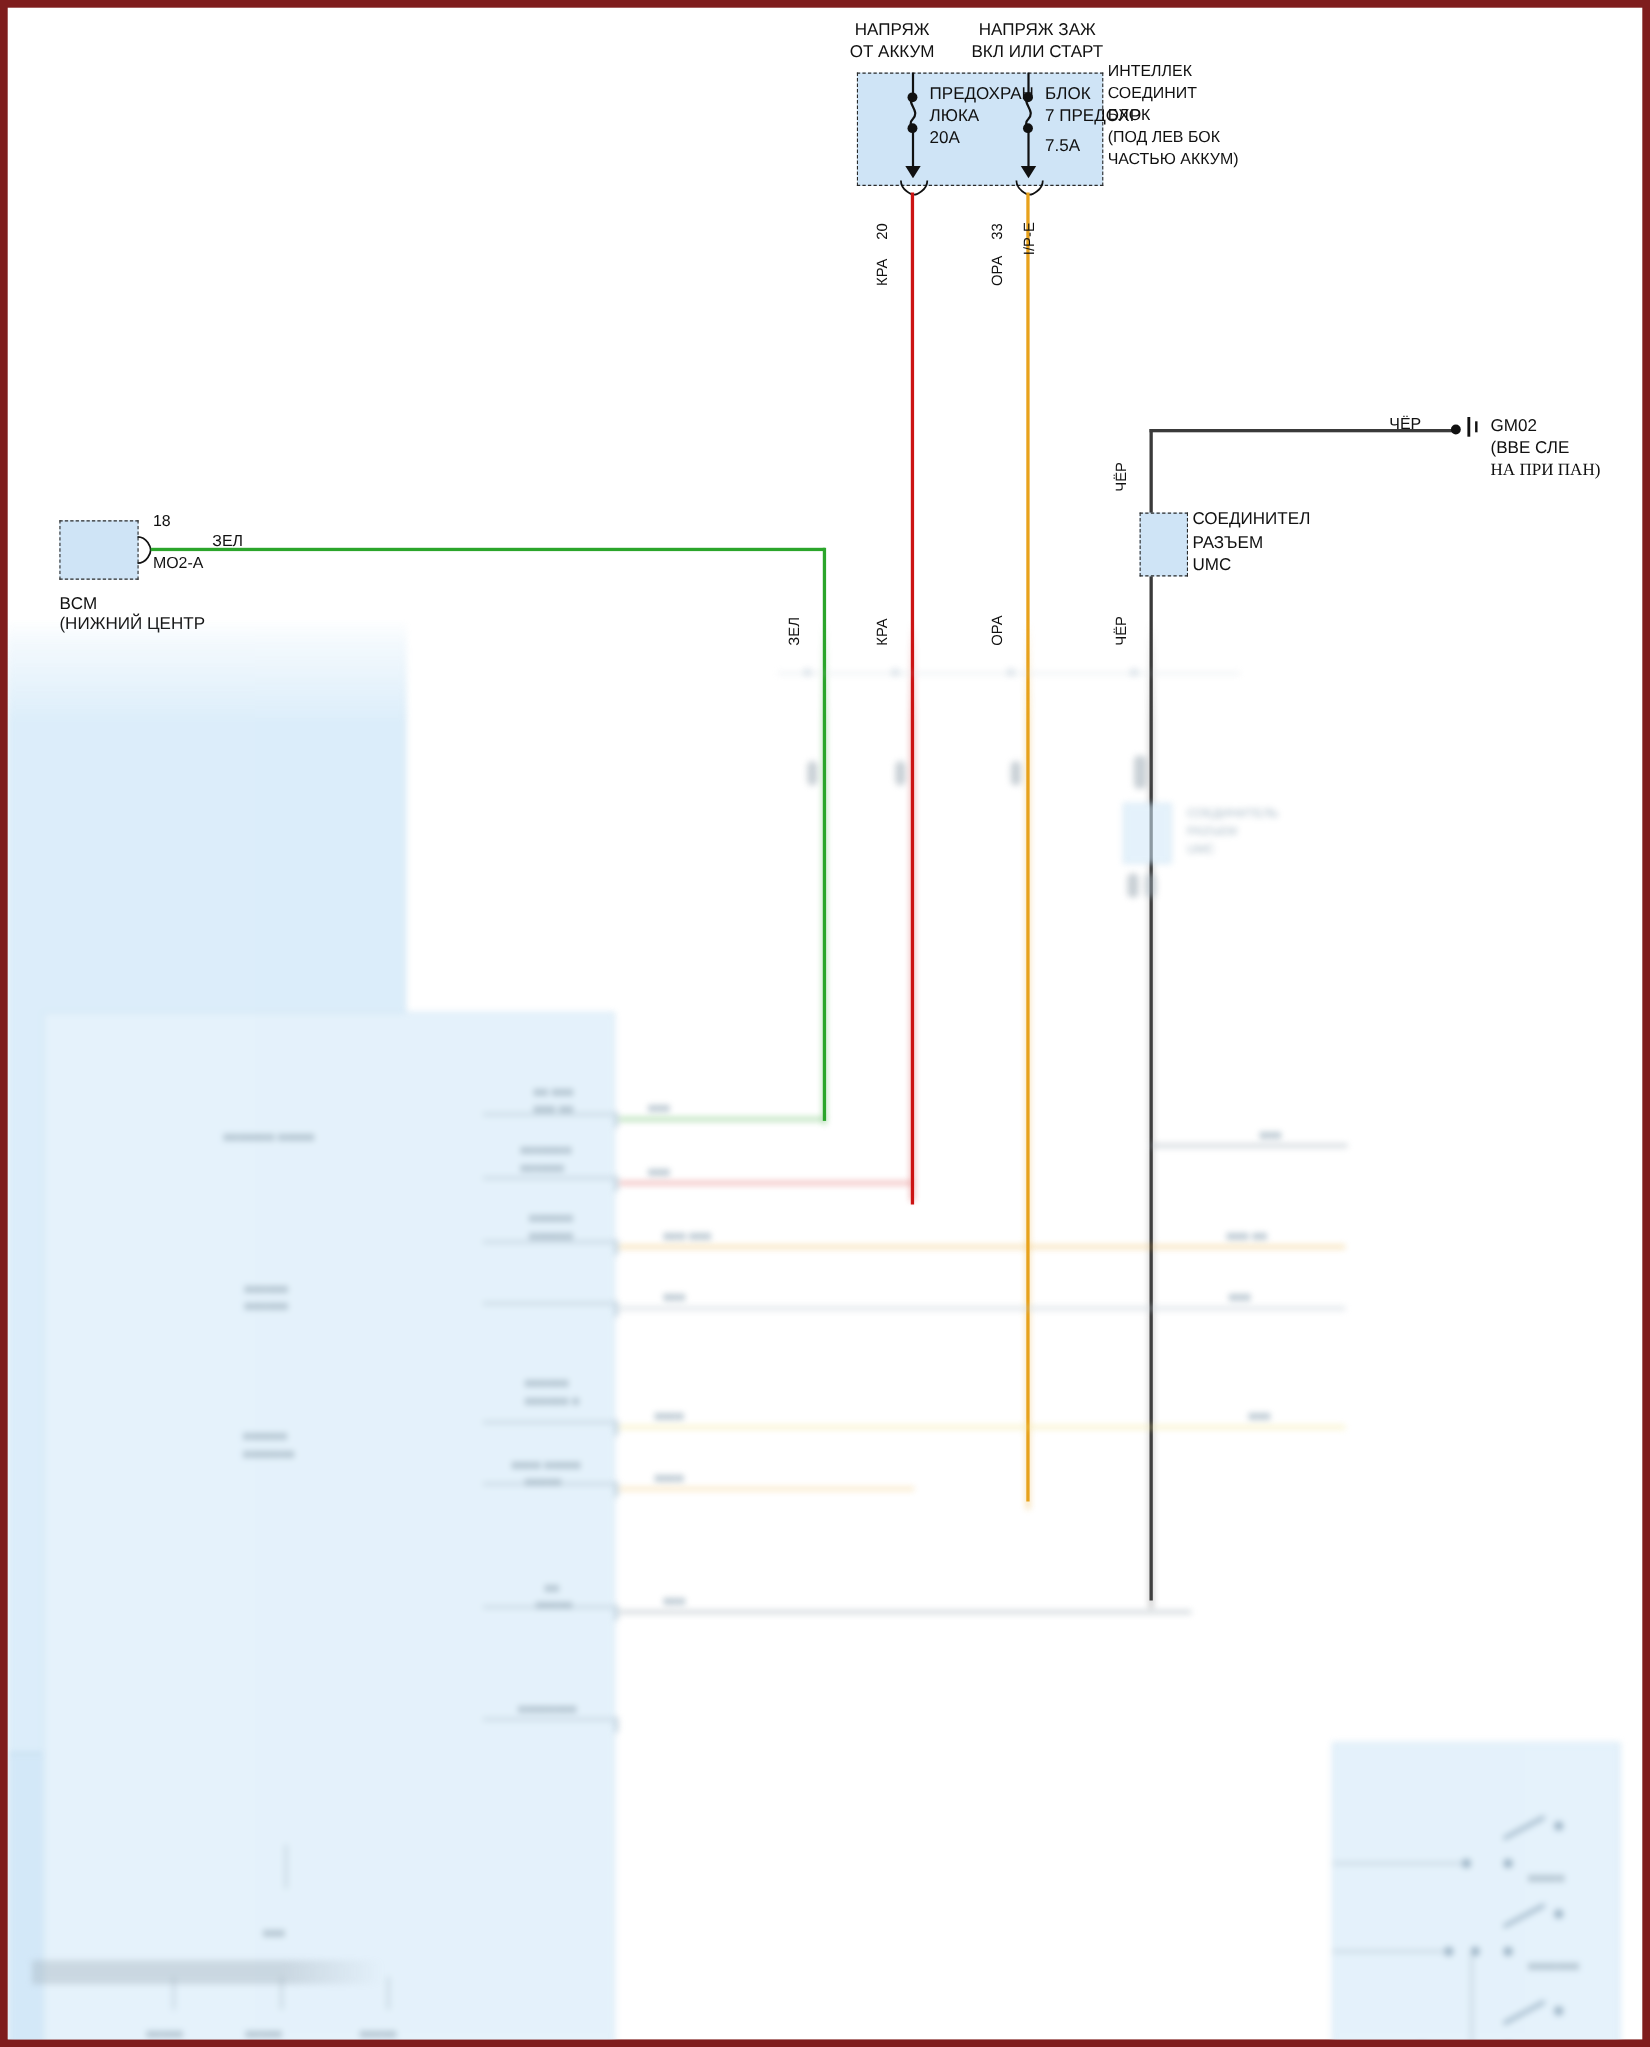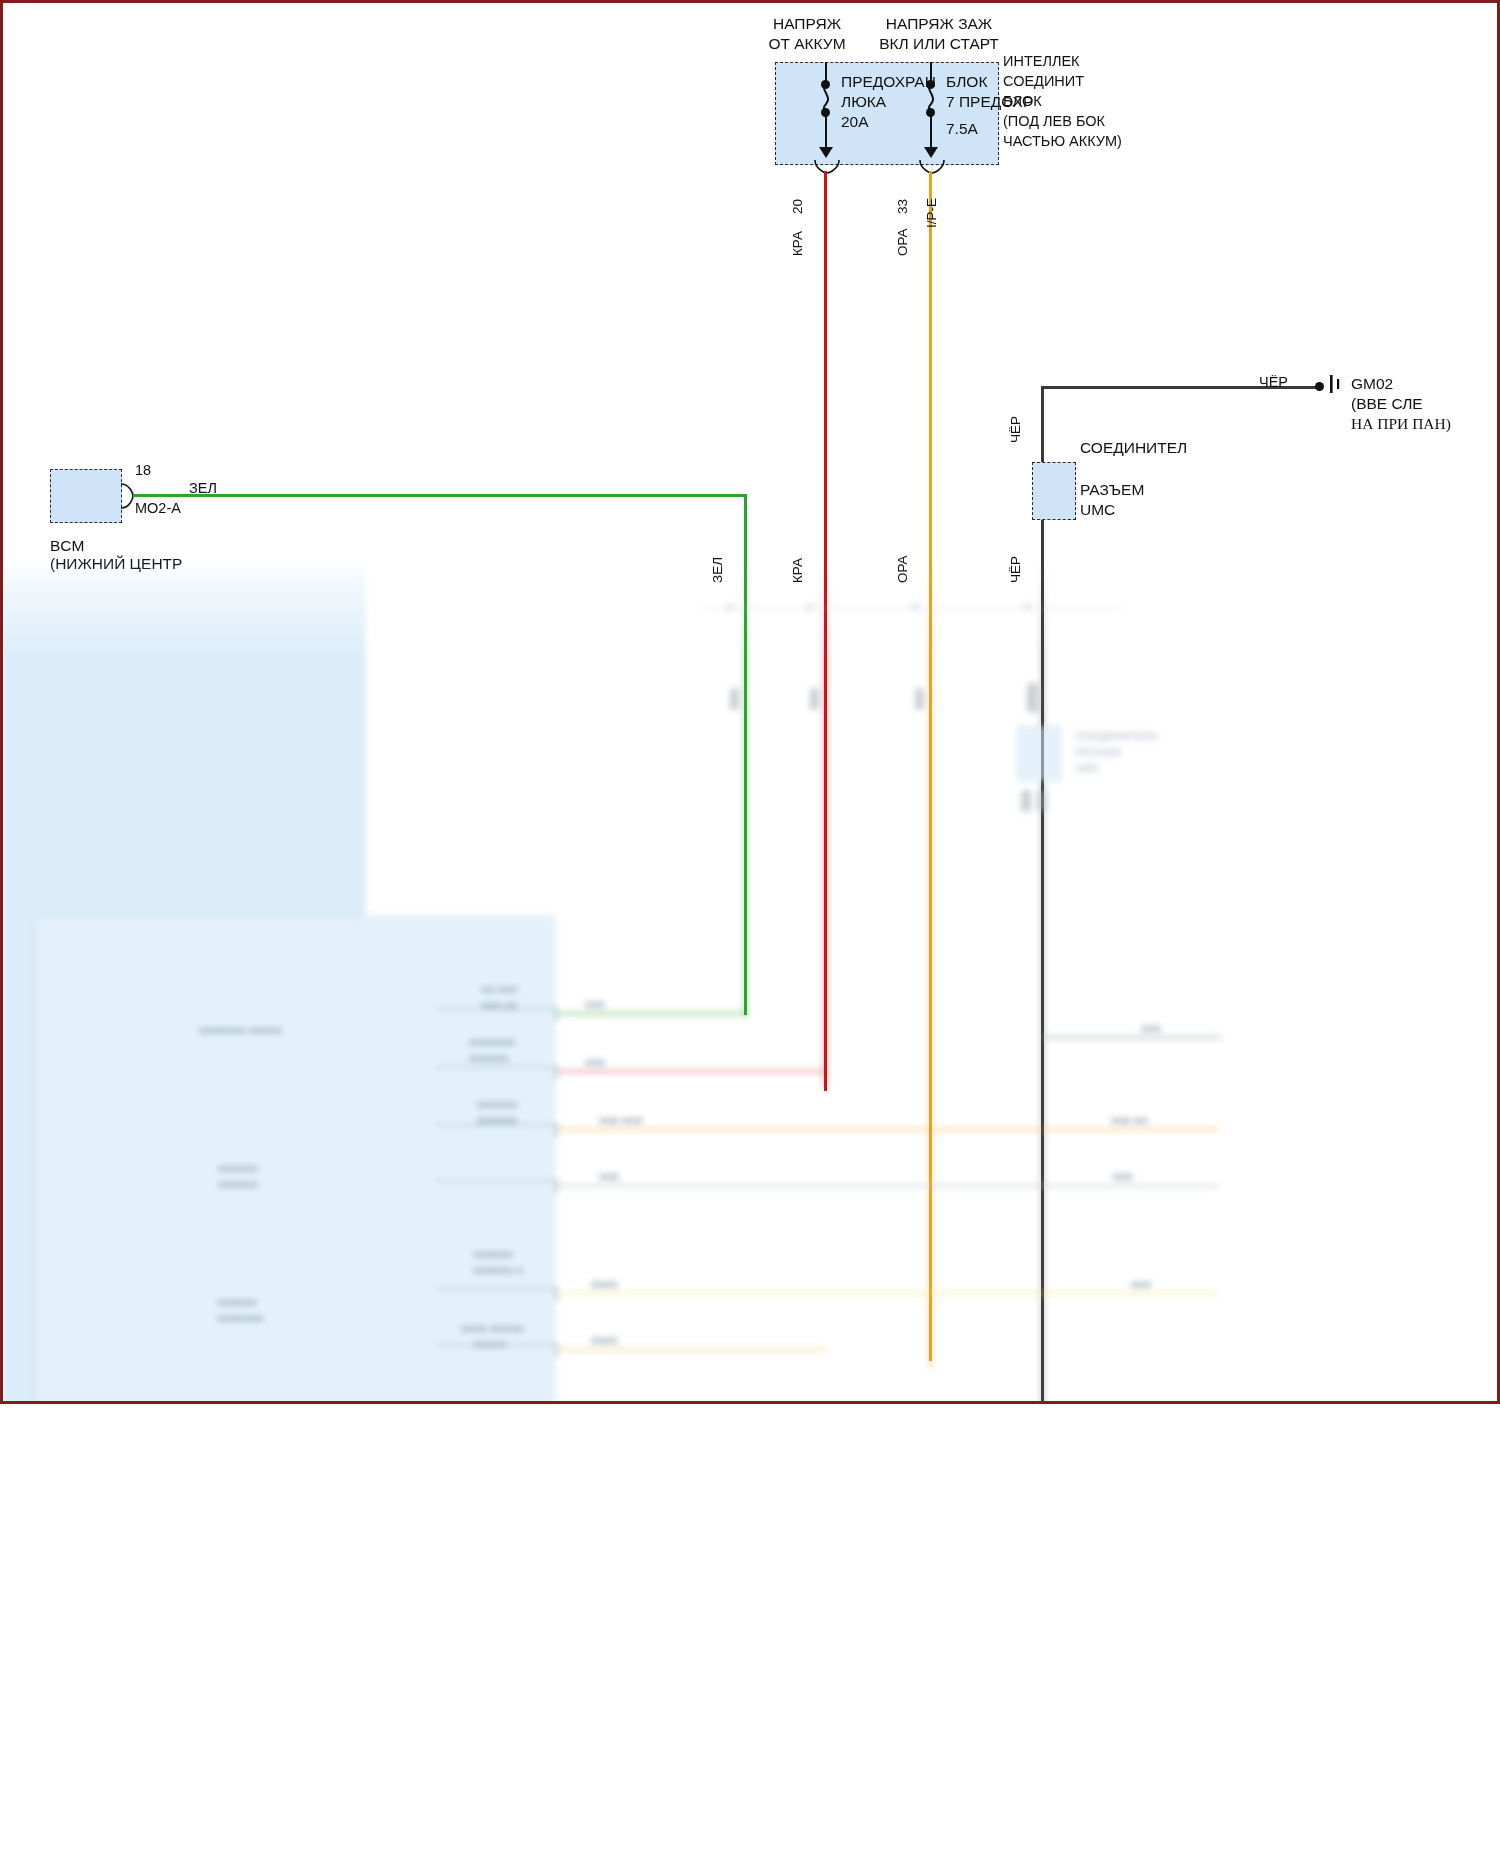--- a/index.html
+++ b/index.html
@@ -1,22 +1,22 @@
 <!DOCTYPE html>
 <html><head>
 <meta charset="utf-8">
 <style>
   html,body{margin:0;padding:0;background:#ffffff;}
   body{font-family:"Liberation Sans",sans-serif;}
   #page{
     position:relative;
-    width:1500px;height:1404px;
+    width:1500px;height:1861px;
     background:#ffffff;
     overflow:hidden;
-    border:3px solid #7f1d1d;
+    border:7px solid #7f1d1d;
     box-sizing:border-box;
   }
   .abs{position:absolute;}
   .txt{
     position:absolute;
     font-family:"Liberation Sans",sans-serif;
     color:#111;
     white-space:pre;
     line-height:1.18;
   }
@@ -161,21 +161,21 @@
   <div class="node" style="left:1312px;top:379px;"></div>
   <svg class="abs" style="left:1325px;top:372px;" width="22" height="20">
     <rect x="2" y="0" width="2.6" height="18" fill="#111"></rect>
     <rect x="9" y="4" width="2.2" height="10" fill="#111"></rect>
   </svg>
   <div class="txt t15" style="left:1348px;top:372px;">GM02</div>
   <div class="txt t15" style="left:1348px;top:392px;">(BBE СЛЕ</div>
   <div class="txt t15" style="left:1348px;top:412px;font-family:Liberation Serif, serif;">НА ПРИ ПАН)</div>
 
   <div class="modbox" style="left:1029px;top:459px;width:44px;height:58px;"></div>
-  <div class="txt t15" style="left:1077px;top:436px;">СОЕДИНИТЕЛ</div>
+  <div class="txt t15" style="left:1077px;top:456px;">СОЕДИНИТЕЛ</div>
   <div class="txt t15" style="left:1077px;top:478px;">РАЗЪЕМ</div>
   <div class="txt t15" style="left:1077px;top:498px;">UMC</div>
 
   <div id="faded">
 
     <div class="fline" style="left:741px;top:0;width:3px;height:460px;background:#2ba52b;opacity:.85;"></div>
     <div class="fline" style="left:821px;top:0;width:3px;height:530px;background:#cc1414;opacity:.85;"></div>
     <div class="fline" style="left:926px;top:0;width:3px;height:810px;background:#e8a21c;opacity:.85;"></div>
     <div class="fline" style="left:1038px;top:0;width:3px;height:900px;background:#5a5a5a;opacity:.85;"></div>
 

